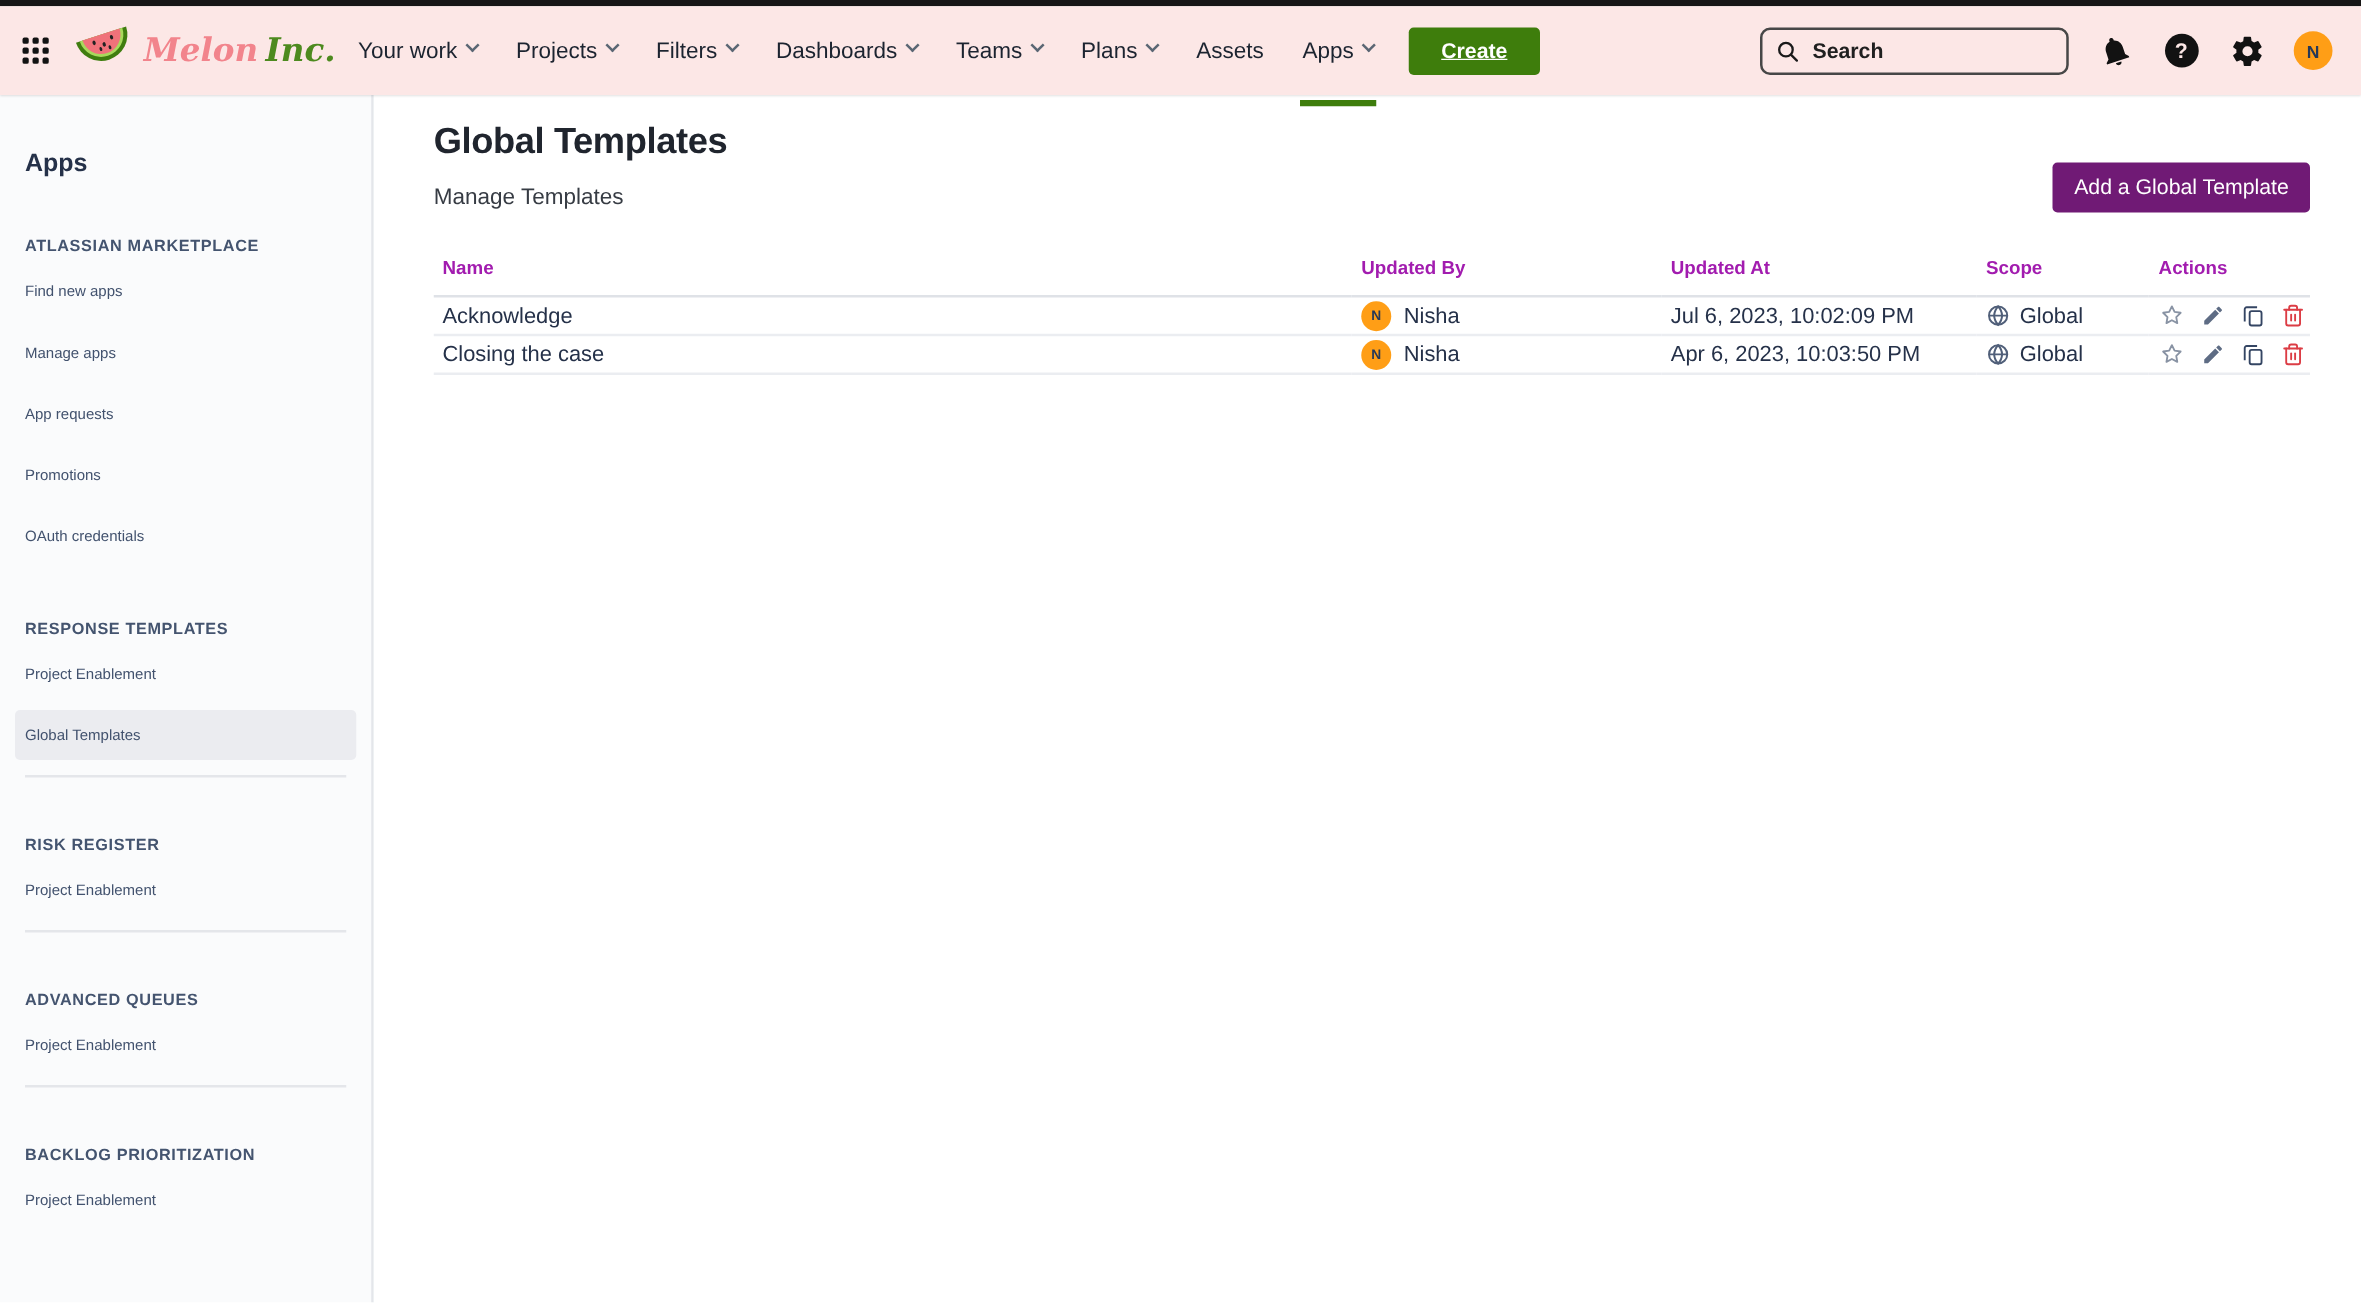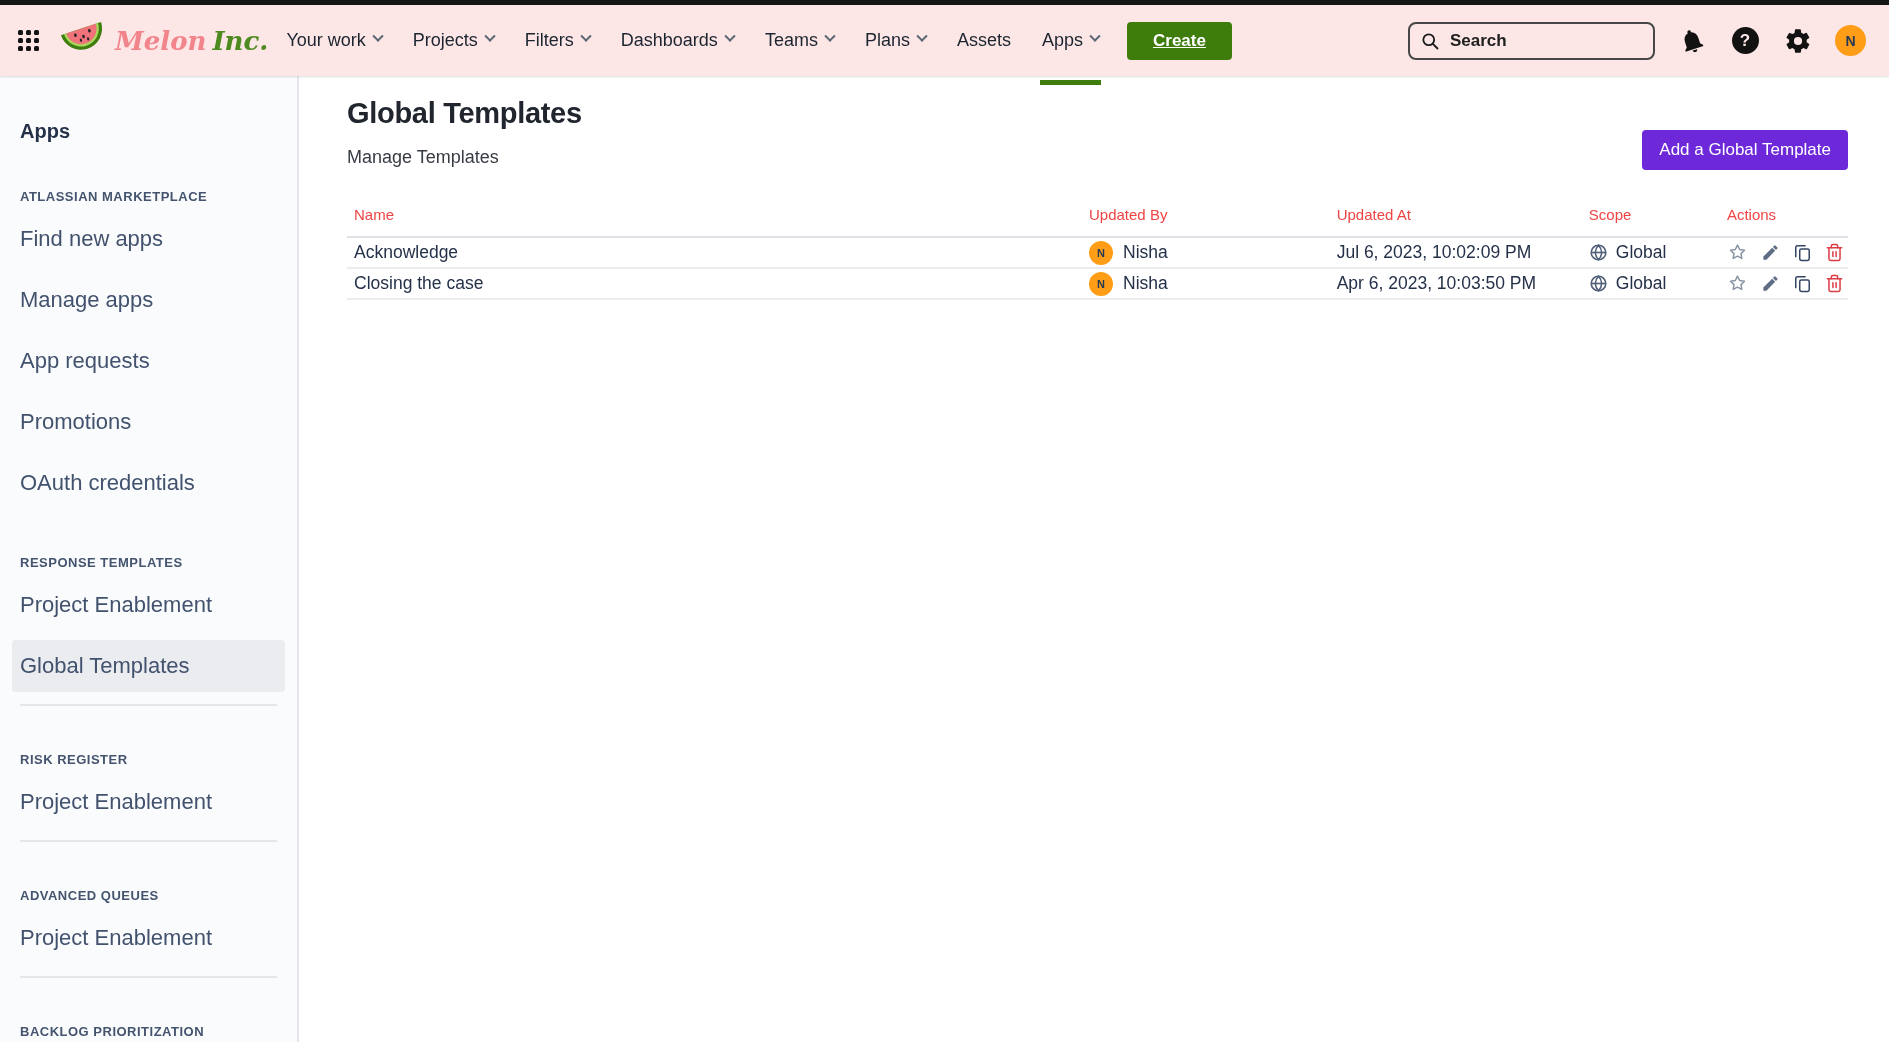--- a/index.html
+++ b/index.html
@@ -46,35 +46,35 @@
   .avatar { width:31px; height:31px; border-radius:50%; background:#ff9e16; color:#253858; font-weight:bold;
             font-size:14px; display:flex; align-items:center; justify-content:center; cursor:pointer; border:none; }
 
   
   .layout { display:flex; height:966px; }
 
   
   .sidebar { width:299px; min-width:299px; background:#fafbfc; border-right:2px solid #e4e6ea; padding:0 12px; }
   .side-title { font-size:20px; font-weight:bold; color:#253149; padding:44px 8px 0; }
   .side-header { font-size:13px; font-weight:bold; color:#44546f; letter-spacing:.5px; padding:0 8px; margin-top:46px; }
-  .side-item { font-size:22px; color:#42526e; padding:13px 8px; margin-top:9px; border-radius:4px; cursor:pointer; }
+  .side-item { font-size:12px; color:#42526e; padding:13px 8px; margin-top:9px; border-radius:4px; cursor:pointer; }
   .side-item.selected { background:#ebecf0; }
   .side-divider { border:none; border-top:2px solid #e4e6ea; margin:12px 8px 0; }
 
   
   .main { flex:1; background:#fff; padding:0 41px 0 48px; }
   .main-header { display:flex; align-items:flex-end; justify-content:space-between; margin-top:21px; }
   .page-title { font-size:29px; font-weight:bold; color:#20252e; letter-spacing:-0.3px; }
   .page-subtitle { font-size:18px; color:#373c44; margin-top:17px; }
-  .add-btn { background:#6d28d9; color:#fff; border:none; border-radius:4px; font-size:17px;
+  .add-btn { background:#701a75; color:#fff; border:none; border-radius:4px; font-size:17px;
              padding:10px 17px; cursor:pointer; margin-bottom:-2px; }
 
   
   table { width:100%; border-collapse:collapse; table-layout:fixed; margin-top:38px; }
-  th { text-align:left; font-weight:normal; font-size:15px; color:#ef4444; padding:0 8px 13px; }
+  th { text-align:left; font-weight:bold; font-size:15px; color:#a21caf; padding:0 8px 13px; }
   th:first-child { padding-left:7px; }
   thead tr { border-bottom:2px solid #dfe2e7; }
   tbody tr { border-bottom:2px solid #ebedf1; }
   td { height:31px; vertical-align:middle; font-size:17.5px; color:#253149; padding:0 8px; }
   td:first-child { padding-left:7px; }
   .col-name { width:48.9%; } .col-by { width:16.5%; } .col-at { width:16.8%; }
   .col-scope { width:9.2%; } .col-actions { width:8.6%; }
 
   .cell-flex { display:flex; align-items:center; gap:10px; }
   .row-avatar { width:24px; height:24px; min-width:24px; border-radius:50%; background:#ff9e16; color:#253858;

